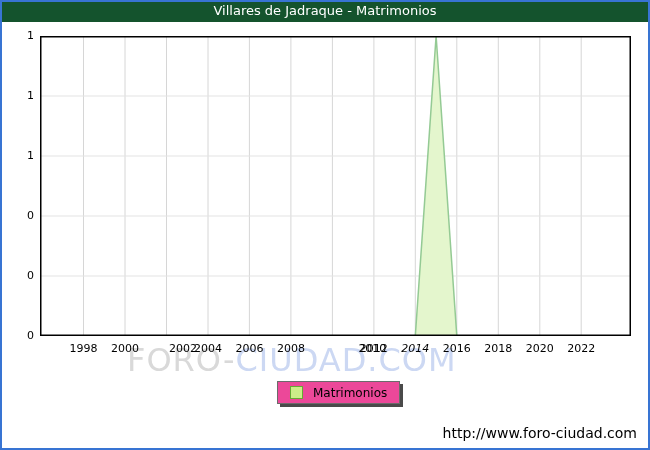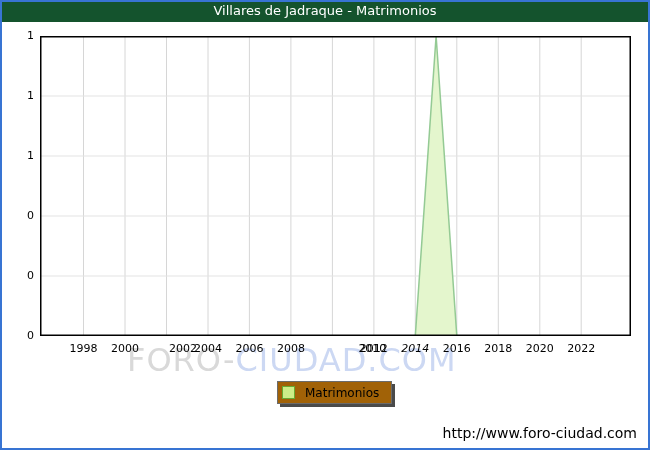--- a/index.html
+++ b/index.html
@@ -19,23 +19,23 @@
   .axis-label{
     position:absolute;font-size:11px;color:#000;z-index:4;white-space:nowrap;
   }
   .y-label{width:32px;text-align:right;}
   .x-label{transform:translateX(-50%);}
   .watermark{
     position:absolute;left:127px;top:341px;font-size:32px;letter-spacing:1px;
     white-space:nowrap;z-index:1;user-select:none;
   }
   .legend{
-    position:absolute;left:277px;top:381px;height:21px;background:#a16207;
+    position:absolute;left:277px;top:381px;height:21px;background:#ec4899;
     border:1px solid #6b6b6b;box-shadow:3px 3px 0 #4a4a4a;
-    display:flex;align-items:center;padding:0 12px 0 4px;z-index:6;
+    display:flex;align-items:center;padding:0 12px 0 12px;z-index:6;
   }
   .legend-swatch{
     width:11px;height:11px;border:1px solid #66aa33;background:#ccee88;
     display:inline-block;margin-right:10px;
   }
   .legend-label{font-size:12px;color:#000;}
   .footer-url{
     position:absolute;right:13px;top:425px;font-size:14px;color:#000;z-index:6;
   }
 </style>

